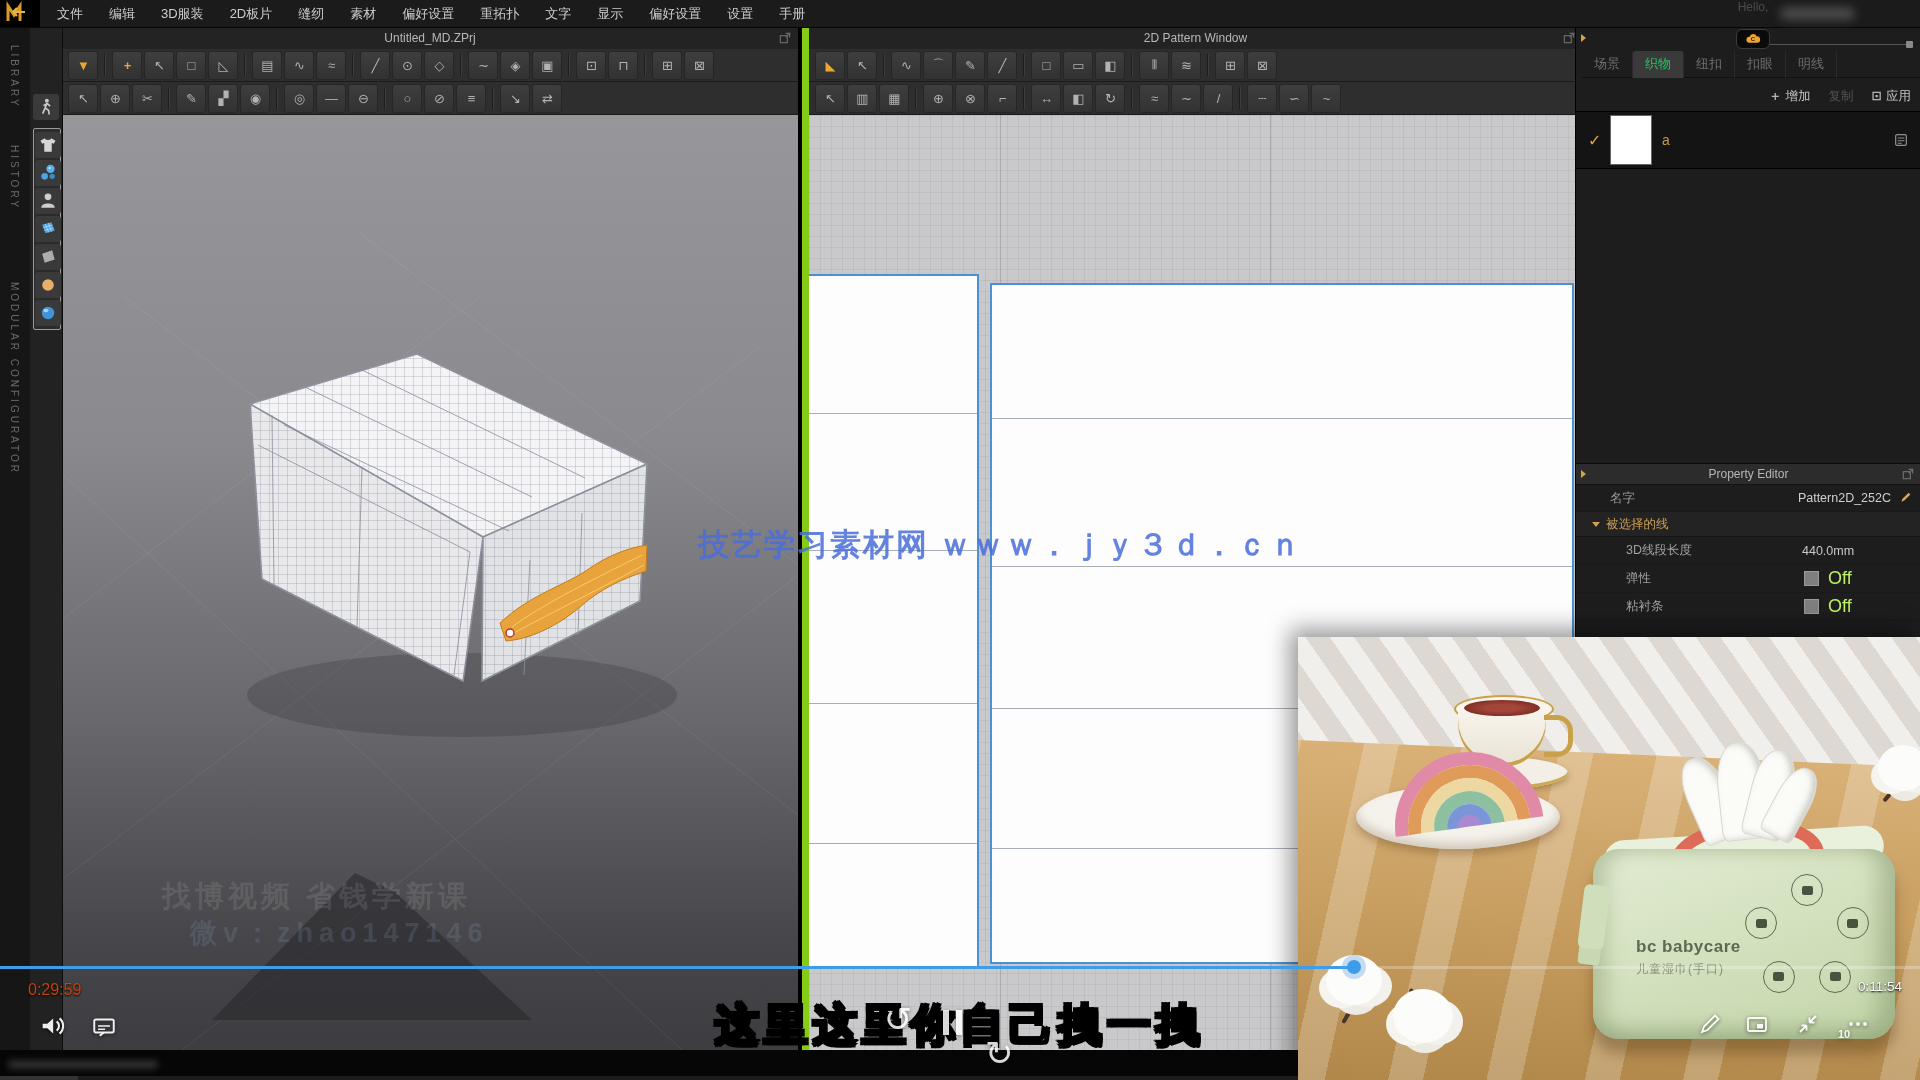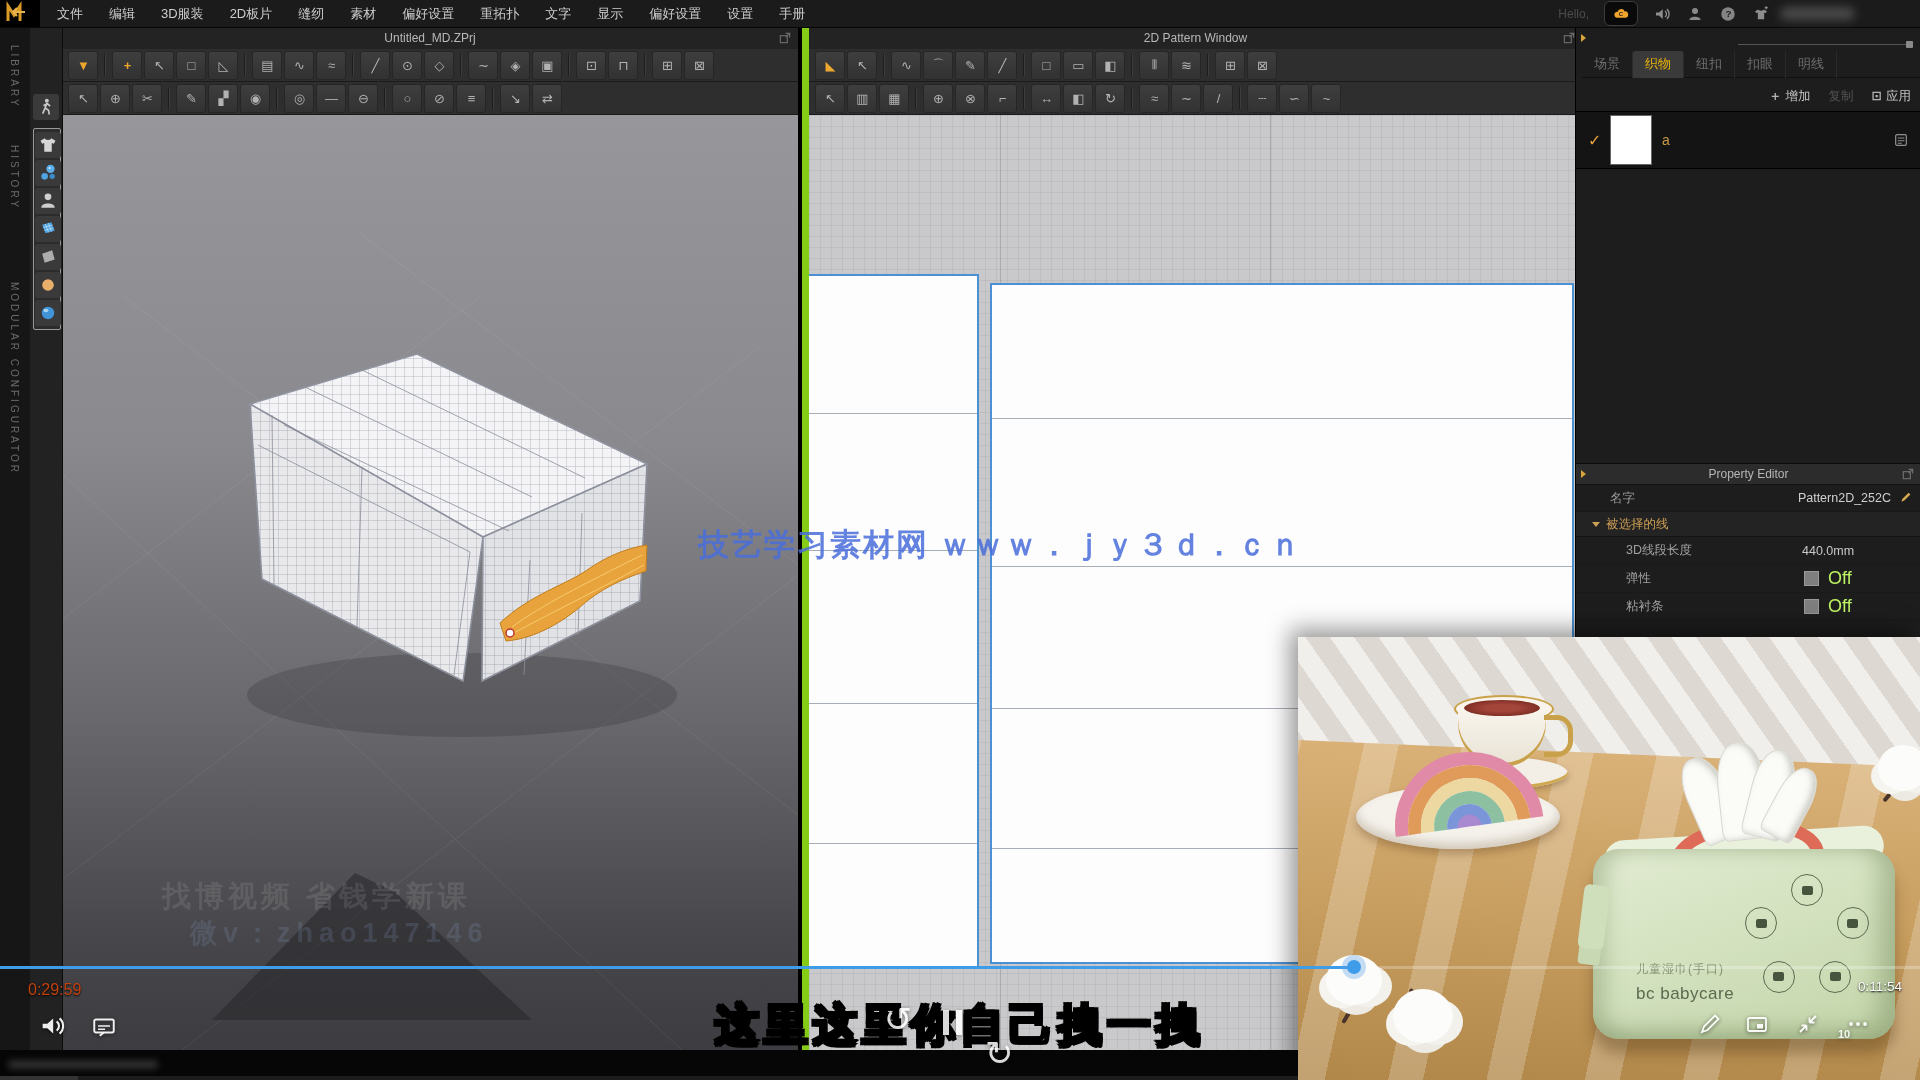--- a/index.html
+++ b/index.html
@@ -4,21 +4,21 @@
 <style>
   html,body{margin:0;padding:0;background:#000;}
   #root{position:relative;width:1920px;height:1080px;overflow:hidden;background:#000;
         font-family:"Liberation Sans","DejaVu Sans",sans-serif;-webkit-font-smoothing:antialiased;}
   
   .menubar{position:absolute;left:0;top:0;width:1920px;height:27px;background:#1b1b1b;
            border-bottom:1px solid #070707;display:flex;align-items:center;z-index:20;}
   .logo{width:40px;height:27px;background:#000;position:relative;flex:0 0 auto;}
   .menu{display:flex;list-style:none;margin:0 0 0 4px;padding:0;}
   .menu div{padding:0 13px;font-size:13px;color:#cdcdcd;line-height:27px;cursor:default;}
-  .mb-right{position:absolute;right:150px;top:0;height:27px;display:flex;align-items:center;gap:15px;}
+  .mb-right{position:absolute;right:150px;top:0;height:27px;display:flex;align-items:center;gap:15px;flex-direction:column;}
   .hello{color:#4b4b4b;font-size:12px;}
   .cloud-btn{width:32px;height:23px;background:#0a0a0a;border:1px solid #3c3c3c;border-radius:6px;
              display:flex;align-items:center;justify-content:center;}
   .mb-ic{width:18px;height:18px;opacity:.75;}
   .blur-chip{position:absolute;right:65px;top:7px;width:75px;height:13px;background:#4a4a4a;
              border-radius:7px;filter:blur(5px);z-index:21;}
   
   .left-strip{position:absolute;left:0;top:27px;width:30px;height:1023px;background:#161616;z-index:5;}
   .vlabel{position:absolute;left:9px;writing-mode:vertical-rl;color:#6a6a6a;font-size:10px;
           letter-spacing:3px;white-space:nowrap;}
@@ -63,21 +63,21 @@
   
   .rpanel{position:absolute;left:1575px;top:27px;width:345px;height:1023px;background:#1d1d1d;z-index:10;
           border-left:1px solid #000;}
   .gold-tick{position:absolute;left:5px;top:7px;width:0;height:0;border-left:5px solid #d8a43c;
              border-top:4px solid transparent;border-bottom:4px solid transparent;}
   .rslider{position:absolute;right:8px;top:17px;width:175px;height:1px;background:#555;}
   .rslider:after{content:"";position:absolute;right:0;top:-3px;width:7px;height:7px;background:#8a8a8a;border-radius:1px;}
   .tabbar{position:absolute;left:6px;top:24px;right:0;height:26px;display:flex;align-items:center;
           border-bottom:1px solid #101010;}
   .tab{font-size:13px;color:#6e6e6e;padding:4px 12px 5px;border-right:1px solid #2a2a2a;}
-  .tab.active{color:#eab308;background:#3a3a3a;border-radius:3px 3px 0 0;}
+  .tab.active{color:#22c55e;background:#3a3a3a;border-radius:3px 3px 0 0;}
   .actions{position:absolute;left:0;top:56px;right:10px;height:26px;display:flex;
            justify-content:flex-end;align-items:center;gap:18px;font-size:12.5px;}
   .btn{color:#c6c6c6;} .btn.dim{color:#555;}
   .btn .pre{color:#b5b5b5;margin-right:4px;font-weight:bold;}
   .fabric-row{position:absolute;left:0;top:84px;right:0;height:56px;background:#141414;
               border-top:1px solid #000;border-bottom:1px solid #000;display:flex;align-items:center;}
   .swatch{width:40px;height:48px;background:#fff;border:1px solid #666;margin-left:34px;}
   .fab-name{color:#c59a45;font-size:14px;margin-left:10px;}
   .fab-menu{position:absolute;right:12px;color:#8f8f8f;font-size:13px;}
   .checkmark{position:absolute;left:12px;color:#e8a33c;font-size:16px;font-weight:bold;}
@@ -123,21 +123,21 @@
         background:linear-gradient(160deg,#e2ecd2 0%,#d4e2c0 45%,#c3d5a9 100%);
         box-shadow:inset 14px 0 18px rgba(120,140,95,.35),inset -16px -8px 22px rgba(110,130,85,.4),0 14px 14px rgba(70,45,15,.35);}
   .pack-top{position:absolute;left:306px;top:196px;width:280px;height:40px;border-radius:22px;
             background:#e9f1dd;transform:rotate(-3.5deg);}
   .flap{position:absolute;left:283px;top:248px;width:26px;height:64px;background:#cfdfbb;border-radius:6px;
         transform:rotate(7deg);box-shadow:0 18px 0 -2px #c8d8b2;}
   .ring{position:absolute;left:372px;top:182px;width:128px;height:52px;border:13px solid #dd6b58;
         border-radius:50%;transform:rotate(-5deg);}
   .tis{position:absolute;background:#fbfbf8;border:1px solid #d8d6cf;border-radius:45% 45% 12% 12%;
        box-shadow:inset -4px 0 6px rgba(160,160,150,.5);}
-  .brand{position:absolute;left:338px;top:300px;font-size:17px;font-weight:400;color:#5c6a50;letter-spacing:.5px;margin-top:47px;}
+  .brand{position:absolute;left:338px;top:300px;font-size:17px;font-weight:700;color:#5c6a50;letter-spacing:.5px;}
   .product{position:absolute;left:338px;top:324px;font-size:12px;color:#849070;letter-spacing:1px;}
   .stamp{position:absolute;width:30px;height:30px;border:1.5px solid #5c6a50;border-radius:50%;
          display:flex;align-items:center;justify-content:center;}
   .stamp i{width:11px;height:9px;background:#47543e;border-radius:2px;display:block;}
   .cotton{position:absolute;background:#fcfcfa;border-radius:50%;
           box-shadow:14px 6px 0 -4px #f2f1ec,-12px 8px 0 -5px #f5f4ef,2px 16px 0 -6px #eceae2;}
   .twig{position:absolute;background:#4a352a;border-radius:2px;}
   
   .wm-main{position:absolute;left:698px;top:524px;z-index:40;font-size:31px;font-weight:bold;
            color:#4a6edb;opacity:.85;letter-spacing:2px;white-space:nowrap;}

